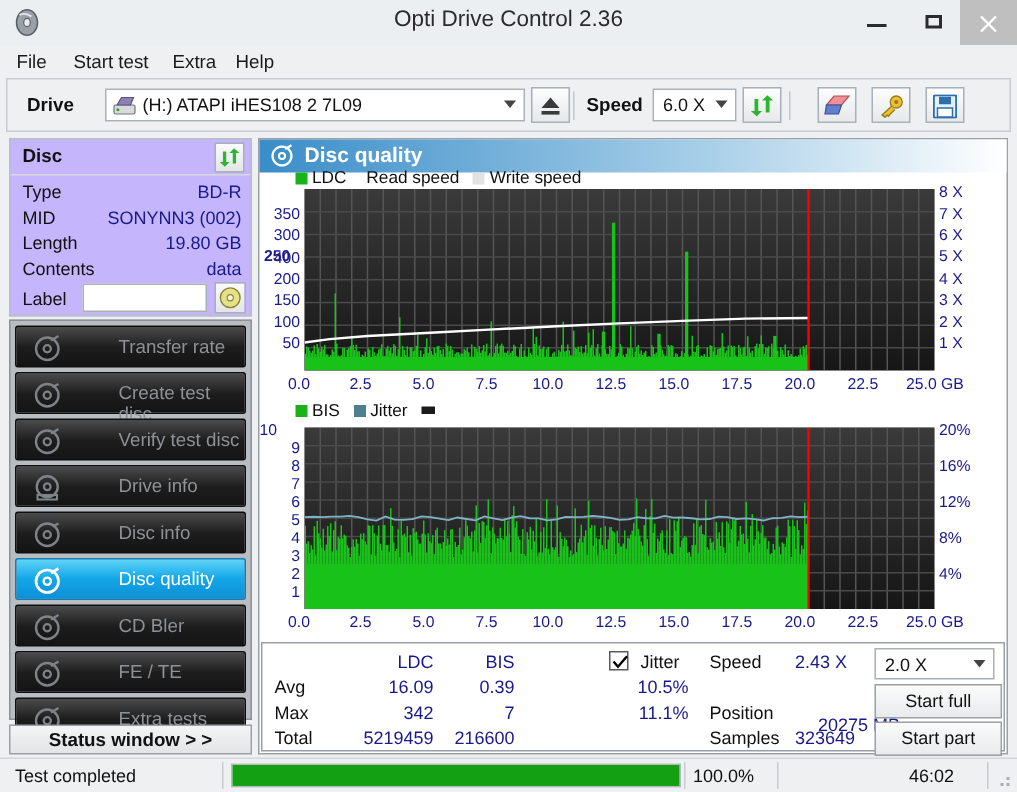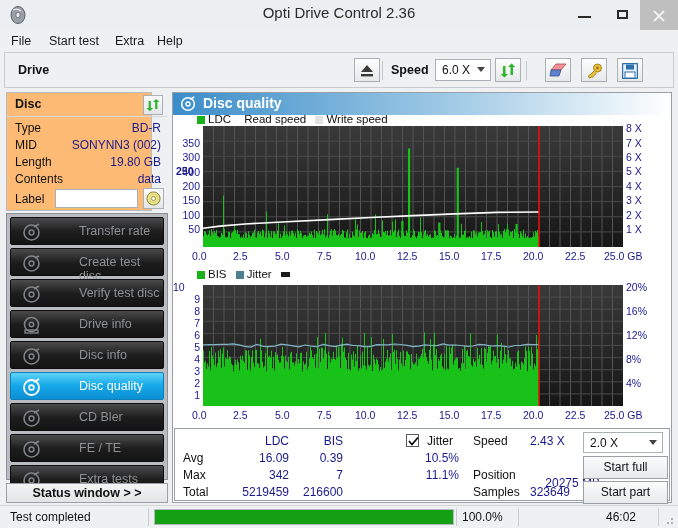--- a/index.html
+++ b/index.html
@@ -31,21 +31,21 @@
   
   .toolbar{position:absolute;left:4px;top:52px;width:670px;height:36px;background:#eef0f2;border:1px solid #c8ccd0;box-sizing:border-box;}
   .tb-label{position:absolute;font-weight:bold;font-size:12.5px;color:#111;top:10px;}
   .combo{position:absolute;background:#fff;border:1px solid #a9b0b6;box-sizing:border-box;height:22px;top:6px;}
   .combo .cv{position:absolute;left:6px;top:3px;font-size:12px;color:#111;white-space:nowrap;}
   .combo .arrow{position:absolute;right:5px;top:7px;width:0;height:0;border-left:4px solid transparent;border-right:4px solid transparent;border-top:5px solid #444;}
   .tbbtn{position:absolute;top:5px;height:24px;width:26px;background:linear-gradient(#fdfdfd,#e6e8ea);border:1px solid #a9b0b6;box-sizing:border-box;}
   .tb-sep{position:absolute;top:8px;width:1px;height:19px;background:#c3c7cb;}
 
   
-  .disc-panel{position:absolute;left:6px;top:92px;width:146px;height:119px;background:#fdba74;border:1px solid #b7bdc3;box-sizing:border-box;}
+  .disc-panel{position:absolute;left:6px;top:92px;width:162px;height:119px;background:#c4b5fd;border:1px solid #b7bdc3;box-sizing:border-box;}
   .disc-head{position:absolute;left:0;top:0;width:160px;height:24px;border-bottom:1px solid #d6dade;box-sizing:border-box;}
   .disc-head .t{position:absolute;left:8px;top:4px;font-weight:bold;font-size:12.5px;color:#111;}
   .refresh-sq{position:absolute;right:4px;top:2px;width:20px;height:20px;background:linear-gradient(#fbfbfb,#e3e5e7);border:1px solid #a9b0b6;box-sizing:border-box;}
   .drow{position:absolute;left:0;width:160px;height:17px;}
   .drow .k{position:absolute;left:8px;top:1px;font-size:12px;color:#111;}
   .drow .v{position:absolute;right:6px;top:1px;font-size:12px;color:#19198c;}
   .lblrow{position:absolute;left:0;top:96px;width:160px;height:22px;}
   .lblrow .k{position:absolute;left:8px;top:3px;font-size:12px;color:#111;}
   .lbl-input{position:absolute;left:48px;top:0px;width:83px;height:19px;background:#fff;border:1px solid #a9b0b6;box-sizing:border-box;}
   .lbl-btn{position:absolute;left:136px;top:-1px;width:21px;height:21px;background:linear-gradient(#fbfbfb,#e3e5e7);border:1px solid #a9b0b6;box-sizing:border-box;}
@@ -124,20 +124,29 @@
   <div class="menubar">
     <div class="menuitem" style="left:6px">File</div>
     <div class="menuitem" style="left:44px">Start test</div>
     <div class="menuitem" style="left:110px">Extra</div>
     <div class="menuitem" style="left:152px">Help</div>
   </div>
 
   <div class="toolbar">
     <div class="tb-label" style="left:13px">Drive</div>
 
+    <div class="combo" style="left:65px;width:280px;">
+      <svg style="position:absolute;left:4px;top:3px" width="16" height="15" viewBox="0 0 16 15">
+        <rect x="1" y="7" width="14" height="6" rx="1" fill="#d8dadd" stroke="#70757b" stroke-width="0.8"></rect>
+        <path d="M3 7 L6 2 L14 2 L12 7 Z" fill="#8f7fb5" stroke="#5d5480" stroke-width="0.8"></path>
+        <circle cx="3.6" cy="10.2" r="1" fill="#3b9a3b"></circle>
+      </svg>
+      <div class="cv" style="left:24px">(H:)   ATAPI iHES108   2 7L09</div>
+      <div class="arrow"></div>
+    </div>
 
     <div class="tbbtn" style="left:349px;">
       <svg style="position:absolute;left:5px;top:5px" width="14" height="13" viewBox="0 0 14 13">
         <path d="M7 1 L13 8 L1 8 Z" fill="#3a3a3a"></path>
         <rect x="1" y="10" width="12" height="2.4" fill="#3a3a3a"></rect>
       </svg>
     </div>
 
     <div class="tb-sep" style="left:377px;"></div>
 

